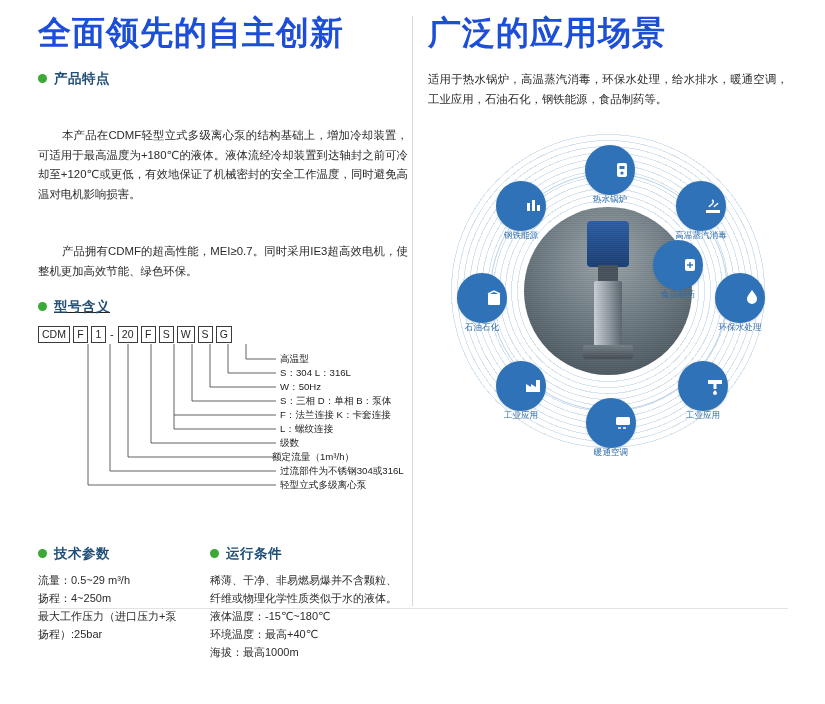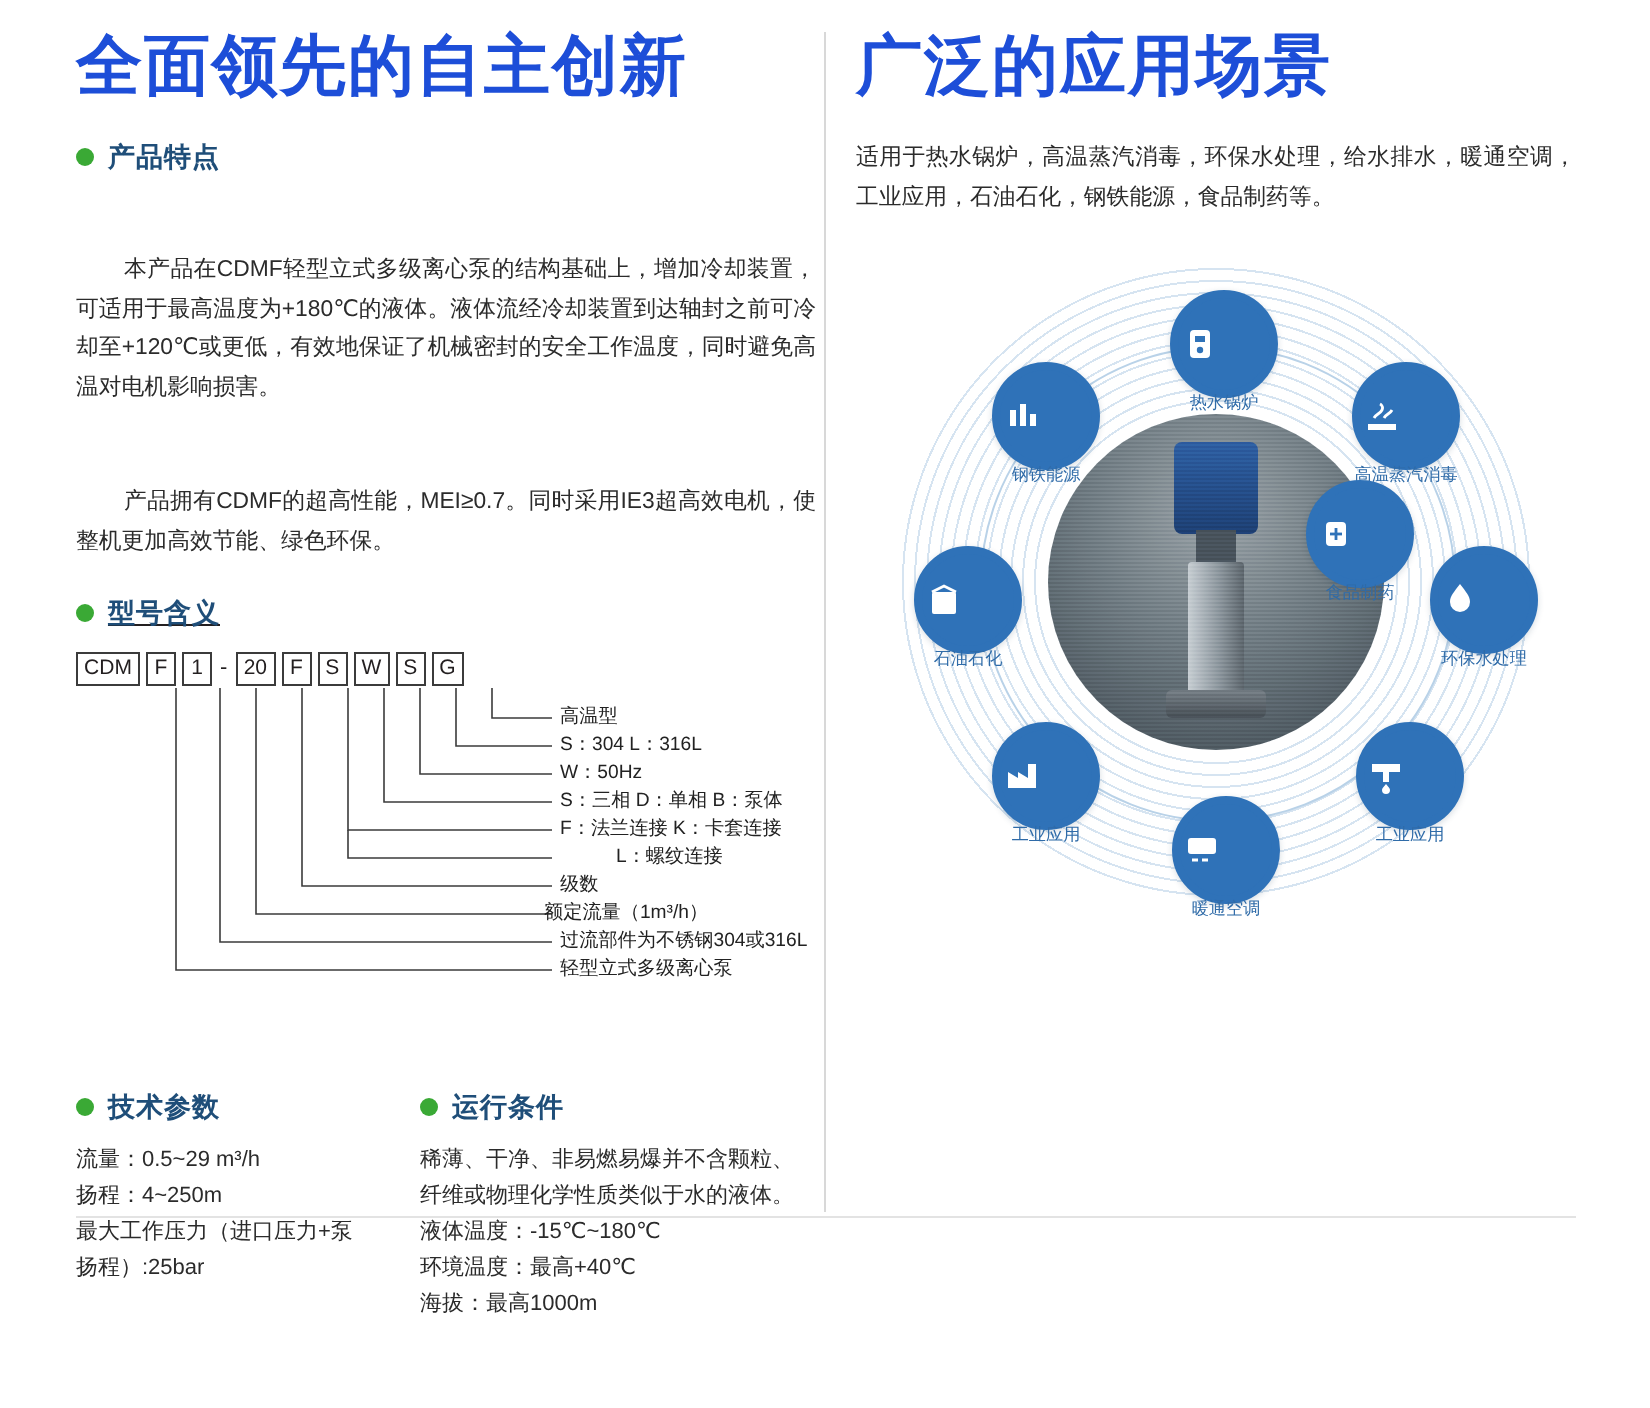--- a/index.html
+++ b/index.html
@@ -102,23 +102,23 @@
     background:linear-gradient(180deg,#767f86,#474f56);border-radius:3px;
   }
   .photo .grain{
     position:absolute;inset:0;
     background-image:repeating-linear-gradient(0deg, rgba(255,255,255,.05) 0 1px, rgba(0,0,0,.05) 1px 2px);
     mix-blend-mode:overlay;
   }
 
   .node{
     position:absolute;width:46px;height:46px;border-radius:50%;
-    background:#ffffff;border:4px solid #f9a8d4;
+    background:#ffffff;border:2px solid #f9a8d4;
     box-shadow:0 1px 3px rgba(30,60,90,.18);
-    display:flex;align-items:center;justify-content:flex-start;
+    display:flex;align-items:center;justify-content:flex-end;
   }
   .node svg{display:block;}
   .node-label{
     position:absolute;width:72px;text-align:center;font-size:8.6px;color:#2f6ba8;
     left:-13px;top:48px;line-height:1.1;
   }
   .node.blue{background:#2f72b8;border-color:#2f72b8;}
   .node.blue .node-label{color:#2f6ba8;}
 
   .footer-rule{position:absolute;left:38px;top:608px;width:750px;height:1px;background:#e3e3e3;}
@@ -182,21 +182,21 @@
 
           <path d="M50,18 L50,159 L238,159"></path>
         </g>
       </svg>
 
       <div class="lbl" style="left:242px;top:28px;">高温型</div>
       <div class="lbl" style="left:242px;top:42px;">S：304   L：316L</div>
       <div class="lbl" style="left:242px;top:56px;">W：50Hz</div>
       <div class="lbl" style="left:242px;top:70px;">S：三相 D：单相 B：泵体</div>
       <div class="lbl" style="left:242px;top:84px;">F：法兰连接   K：卡套连接</div>
-      <div class="lbl" style="left:242px;top:98px;margin-left:28px;">L：螺纹连接</div>
+      <div class="lbl" style="left:242px;top:98px;">L：螺纹连接</div>
       <div class="lbl" style="left:242px;top:112px;">级数</div>
       <div class="lbl" style="left:234px;top:126px;">额定流量（1m³/h）</div>
       <div class="lbl" style="left:242px;top:140px;">过流部件为不锈钢304或316L</div>
       <div class="lbl" style="left:242px;top:154px;">轻型立式多级离心泵</div>
     </div>
 
     <div class="specs">
       <div class="spec-col">
         <div class="sec">
           <span class="dot"></span>

